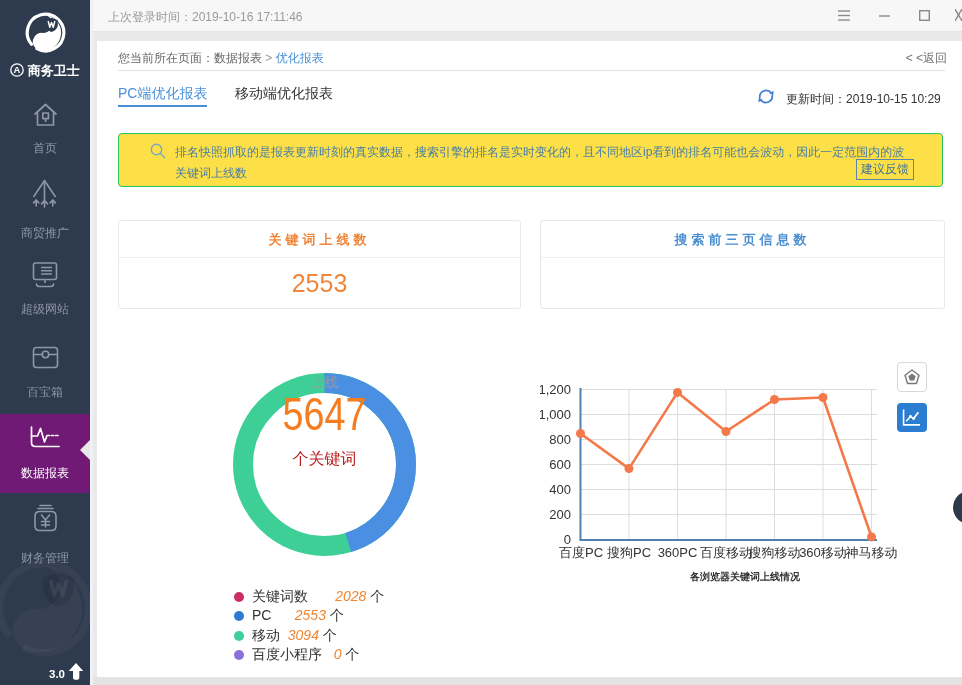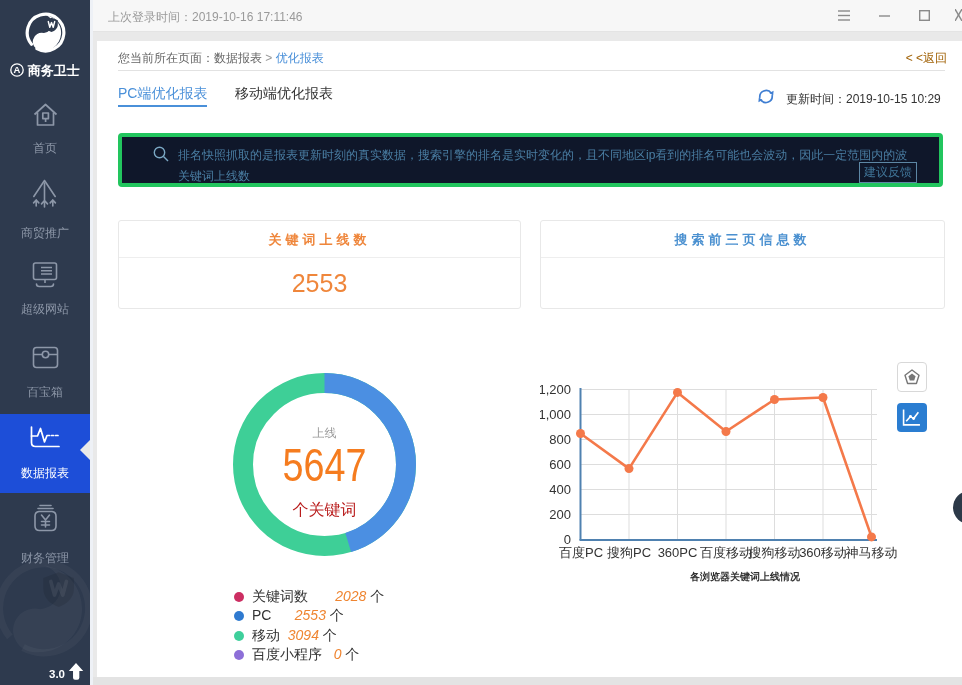--- a/index.html
+++ b/index.html
@@ -5,57 +5,57 @@
 * { margin:0; padding:0; box-sizing:border-box; }
 html,body { width:962px; height:685px; overflow:hidden; font-family:"Liberation Sans",sans-serif; }
 body { position:relative; background:#e9e9e9; }
 .abs { position:absolute; }
 
 
 #sidebar { left:0; top:0; width:90px; height:685px; background:#2e3a4e; z-index:5; }
 #sidestrip { left:90px; top:0; width:3px; height:685px; background:#eef1f6; z-index:4; }
 .navitem { width:90px; text-align:center; color:#8d97a8; font-size:12px; z-index:6; }
 .navitem .ic { display:block; margin:0 auto 12px auto; }
-.navitem.active { background:#1d4ed8; color:#fff; }
+.navitem.active { background:#701a75; color:#fff; }
 #notch { left:80px; top:440px; width:0; height:0; border-top:10px solid transparent; border-bottom:10px solid transparent; border-right:10px solid #e9e9e9; z-index:8; }
 #brand { z-index:6; left:0; top:62px; width:90px; text-align:center; color:#fff; font-size:13px; font-weight:bold; }
 #ver { z-index:6; left:49px; top:668px; color:#fff; font-size:11.5px; font-weight:bold; }
 
 #topbar { left:90px; top:0; width:872px; height:32px; background:#f7f7f7; border-bottom:1px solid #e4e4e4; }
 #logintime { left:108px; top:9px; font-size:12px; color:#9a9a9a; }
 
 #panel { left:97px; top:41px; width:865px; height:636px; background:#fff; }
 
 #crumb { left:118px; top:50px; font-size:12px; color:#666; }
 #crumb .blue { color:#4a90d9; }
-#back { right:15px; top:50px; font-size:12px; color:#a16207; }
+#back { right:15px; top:50px; font-size:12px; color:#737373; }
 #crumbline { left:118px; top:70px; width:827px; height:1px; background:#e2e2e2; }
 
 .tab { top:85px; font-size:14px; }
 #tab1 { left:118px; color:#4a90d9; }
 #tab2 { left:235px; color:#333; }
 #tabline { left:118px; top:105px; width:89px; height:2px; background:#4a90d9; }
 #updtime { left:786px; top:91px; font-size:12px; color:#333; white-space:nowrap; }
 
-#banner { left:118px; top:133px; width:825px; height:54px; background:#0f172a; border:4px solid #22c55e; border-radius:4px; color:#4a7ea3; font-size:12px; }
+#banner { left:118px; top:133px; width:825px; height:54px; background:#fde047; border:1px solid #22c55e; border-radius:4px; color:#4a7ea3; font-size:12px; }
 #banner .l1 { position:absolute; left:56px; top:10px; }
 #banner .l2 { position:absolute; left:56px; top:31px; }
 #fbbtn { position:absolute; left:737px; top:25px; width:58px; height:21px; line-height:19px; text-align:center; border:1px solid #5d87a5; color:#3f7396; font-size:12px; }
 
 .card { top:220px; height:89px; background:#fff; border:1px solid #e8e8e8; border-radius:3px; text-align:center; }
 #card1 { left:118px; width:403px; }
 #card2 { left:540px; width:405px; }
 .card .hd { height:37px; line-height:37px; border-bottom:1px solid #eee; font-size:13px; font-weight:bold; letter-spacing:4px; }
 .card .num { line-height:50px; font-size:25px; }
 .orange { color:#ef863b; }
 .cblue { color:#4a90d0; }
 
 #donut { left:233px; top:373px; }
 #donut-txt { left:233px; top:373px; width:183px; height:183px; text-align:center; }
-#donut-txt .t1 { margin-top:51px; line-height:19px; font-size:12px; color:#999; }
+#donut-txt .t1 { line-height:19px; font-size:14px; color:#999; }
 #donut-txt .t2 { font-size:46px; color:#f57c1f; line-height:45px; transform:scaleX(.82); }
 #donut-txt .t3 { font-size:16px; color:#b91c1c; margin-top:12px; }
 
 .lg { left:234px; height:20px; font-size:14px; color:#333; }
 .dot { display:inline-block; width:10px; height:10px; border-radius:50%; margin-right:8px; vertical-align:-1px; }
 .lnum { color:#ef8531;font-style:italic; }
 #charttitle { left:640px; top:570px; width:210px; text-align:center; font-size:10px; font-weight:bold; color:#333; }
 
 #btn-pent { left:897px; top:362px; width:30px; height:30px; background:#fff; border:1px solid #d8d8d8; border-radius:4px; }
 #btn-line { left:897px; top:403px; width:30px; height:29px; background:#2a7dd1; border-radius:4px; }

